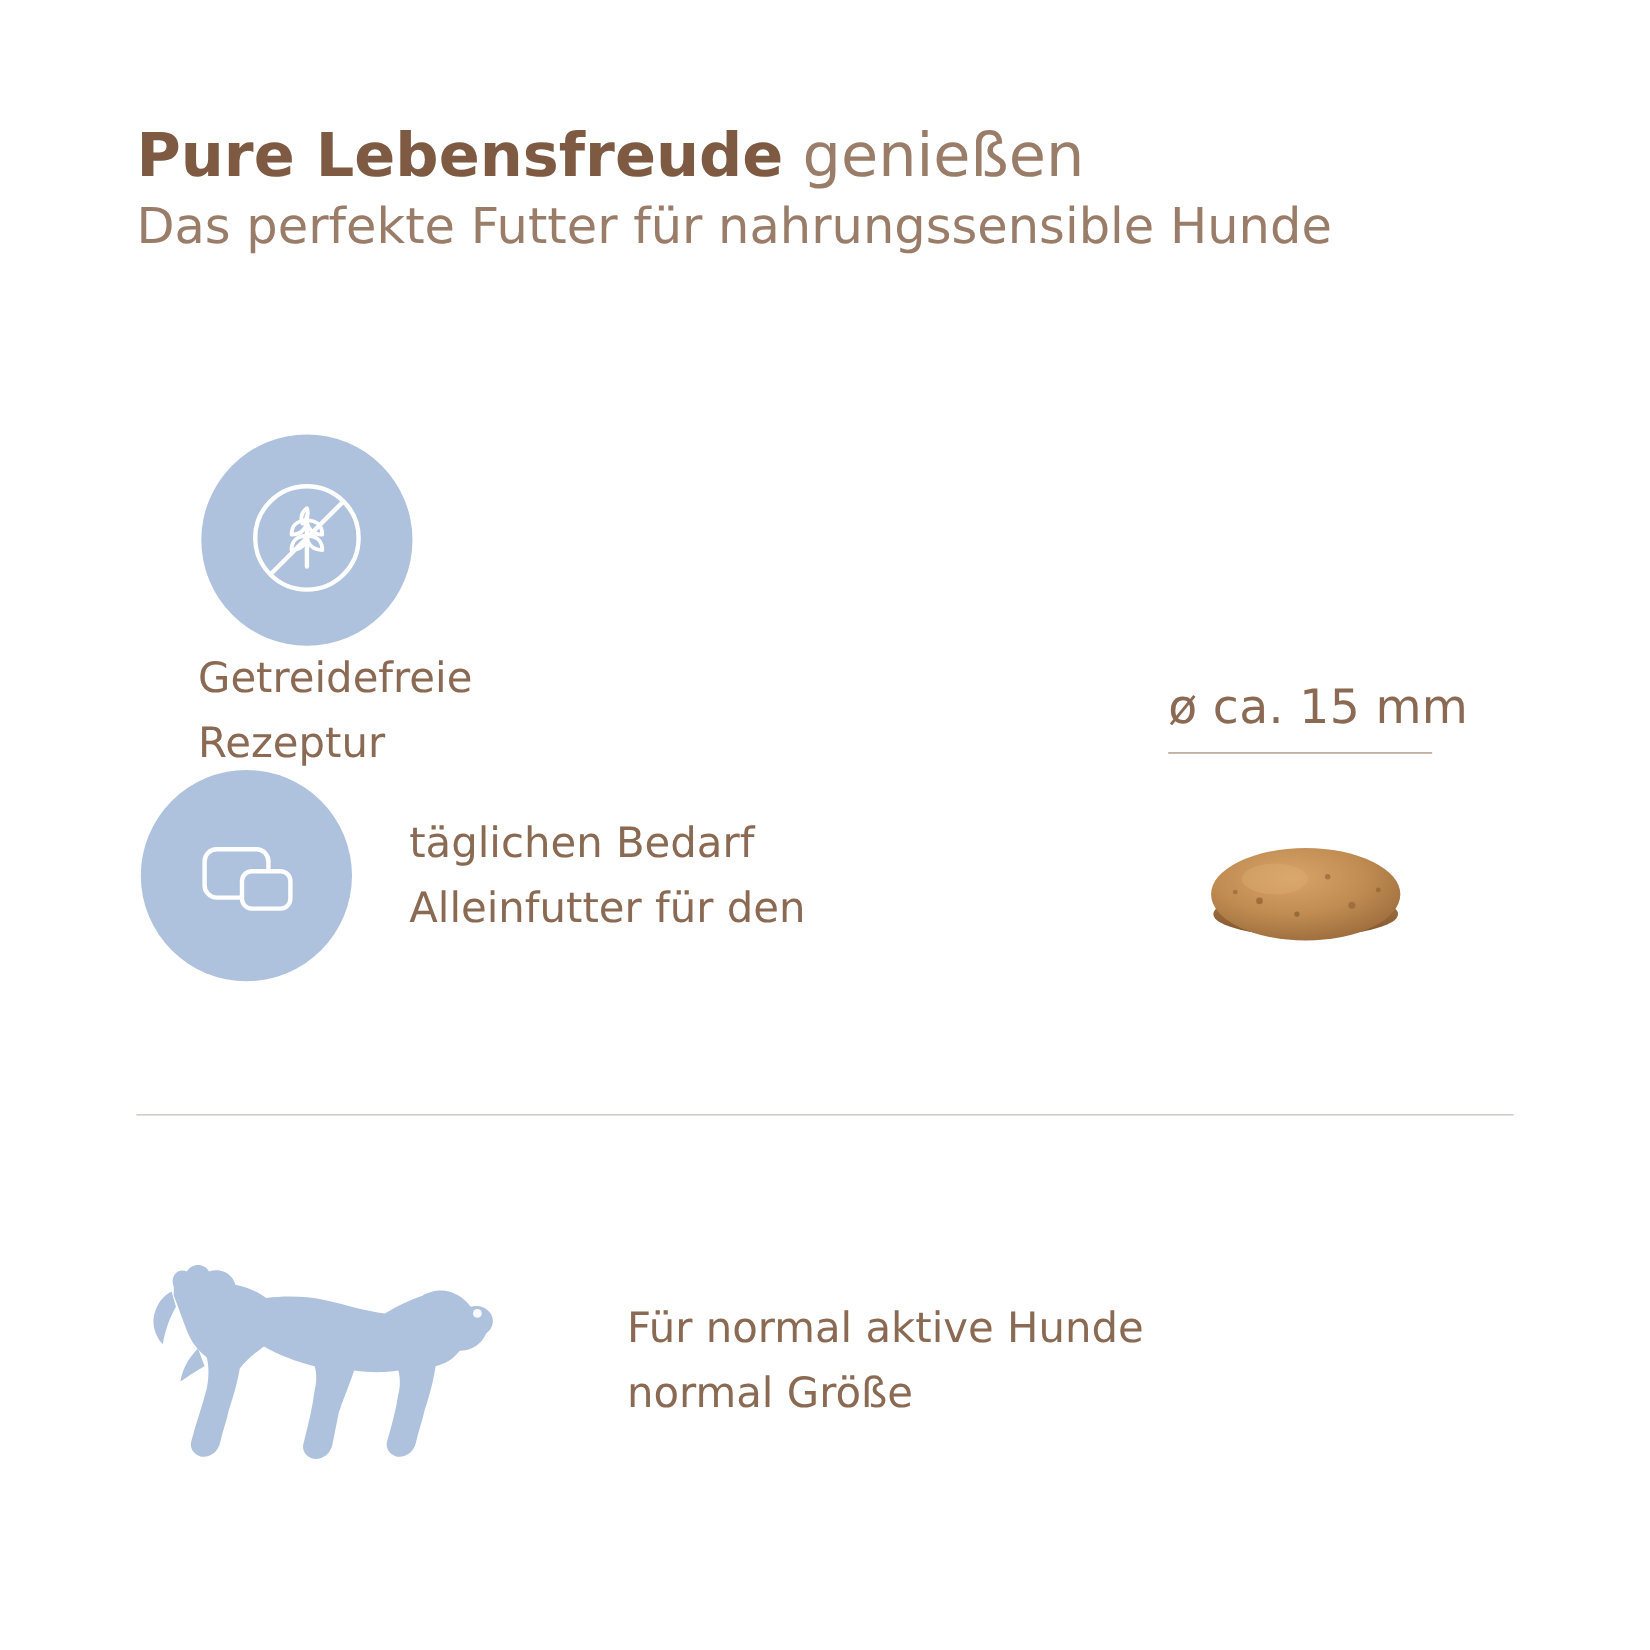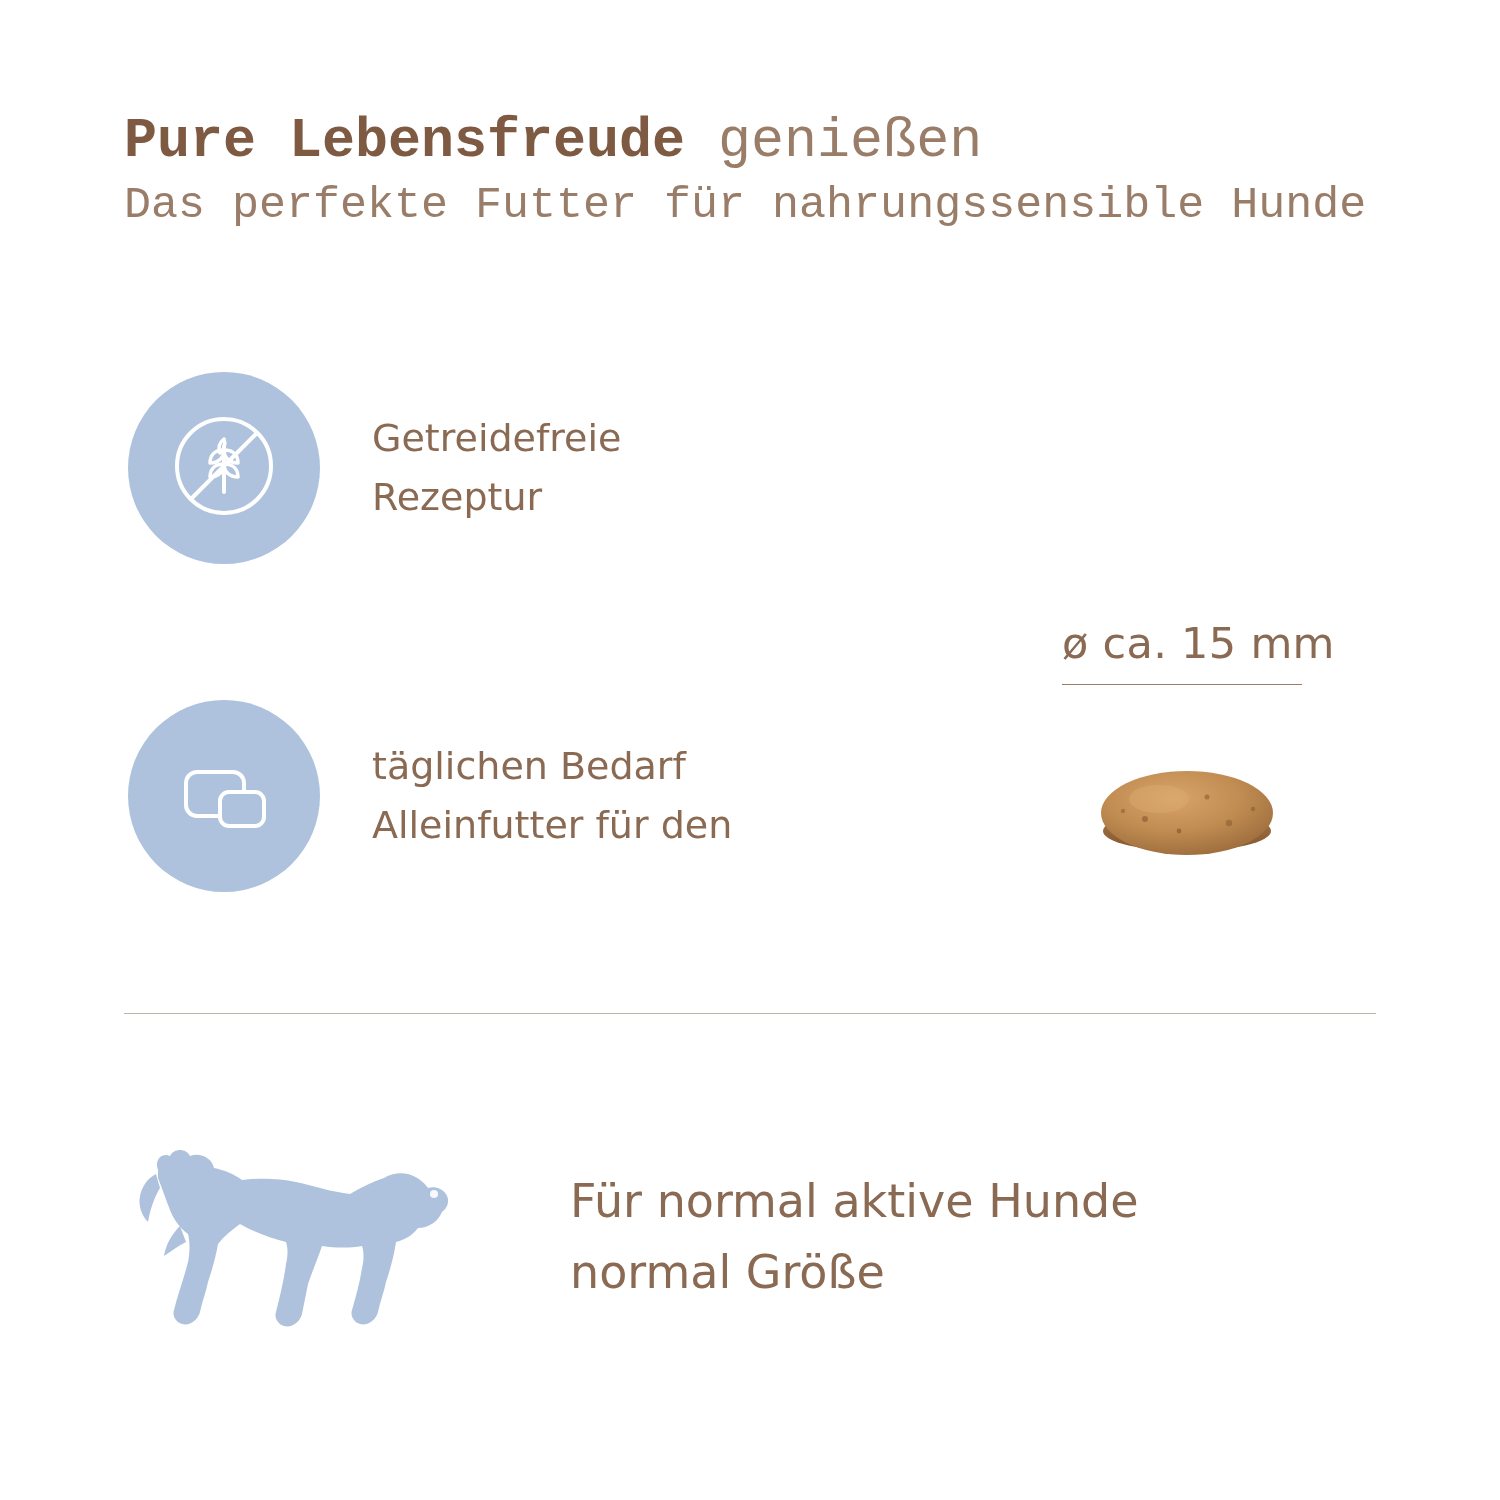--- a/index.html
+++ b/index.html
@@ -20,21 +20,20 @@
     background: #ffffff;
     box-sizing: border-box;
   }
 
   
   .header {
     position: absolute;
     left: 124px;
     top: 110px;
     width: 1280px;
-    font-family: Liberation Mono, monospace;
   }
   .title {
     font-size: 55px;
     line-height: 1.15;
     color: #8a6a52;
     white-space: nowrap;
     font-weight: 400;
   }
   .title .strong {
     font-weight: 700;
@@ -52,21 +51,21 @@
     font-weight: 400;
     white-space: nowrap;
   }
 
   
   .feature {
     position: absolute;
     display: flex;
     align-items: center;
   }
-  .feature-1 { left: 128px; top: 372px; }
+  .feature-1 { left: 128px; top: 395px; flex-direction: column; }
   .feature-2 { left: 128px; top: 700px; }
 
   .badge {
     width: 192px;
     height: 192px;
     border-radius: 50%;
     background: #aec2de;
     display: flex;
     align-items: center;
     justify-content: center;
@@ -124,21 +123,21 @@
     display: flex;
     align-items: center;
     width: 1250px;
   }
   .dog-wrap {
     width: 370px;
     flex: 0 0 auto;
   }
   .bottom-text {
     margin-left: 72px;
-    font-size: 46px;
+    font-size: 38px;
     line-height: 1.55;
     color: #8a6a52;
     max-width: 600px;
   }
   .nowrap { white-space: nowrap; }
 </style>
 </head>
 <body>
 
 <div class="page">

